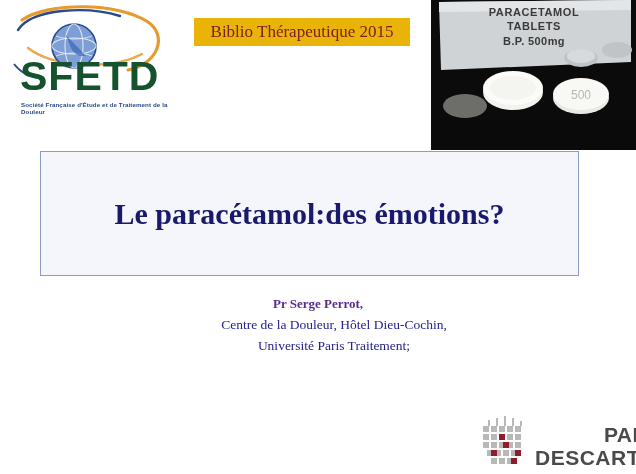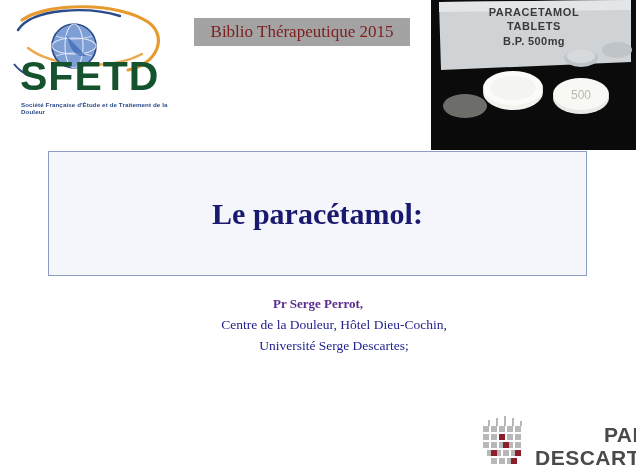--- a/index.html
+++ b/index.html
@@ -53,21 +53,21 @@
     letter-spacing: 0.1px;
   }
 
   
   .biblio {
     position: absolute;
     left: 194px;
     top: 18px;
     width: 216px;
     height: 28px;
-    background: #a3a3a3;
+    background: #eab308;
     display: flex;
     align-items: center;
     justify-content: center;
     color: #7c2020;
     font-size: 17px;
     font-family: "Liberation Serif", serif;
   }
 
   
   .photo {
@@ -77,21 +77,21 @@
     width: 205px;
     height: 150px;
     background: #0a0a0a;
     overflow: hidden;
   }
   .photo-svg { display: block; }
 
   
   .title-box {
     position: absolute;
-    left: 48px;
+    left: 40px;
     top: 151px;
     width: 539px;
     height: 125px;
     border: 1px solid #8b9dc3;
     background: #f4f6fb;
     box-sizing: border-box;
     display: flex;
     flex-direction: row;
     align-items: center;
     justify-content: center;
@@ -207,26 +207,27 @@
         <ellipse cx="150" cy="98" rx="28" ry="16" fill="#e9e9e5"></ellipse>
         <ellipse cx="150" cy="94" rx="28" ry="16" fill="#f8f8f4"></ellipse>
         <text x="150" y="99" font-family="Liberation Sans, sans-serif" font-size="12" fill="#b9b9b2" text-anchor="middle">500</text>
         <ellipse cx="34" cy="106" rx="22" ry="12" fill="#cfcfca" opacity="0.5"></ellipse>
       </g>
     </svg>
   </div>
 
   <div class="title-box">
     <div class="title-line">Le paracétamol:</div>
+    <div class="title-line">des émotions?</div>
   </div>
 
   <div class="author">
     <div class="author-name">Pr Serge Perrot,</div>
     <div class="author-line">Centre de la Douleur, Hôtel Dieu-Cochin,</div>
-    <div class="author-line">Université Serge Descartes;</div>
+    <div class="author-line">Université Paris Traitement;</div>
   </div>
 
   <div class="pd-logo">
     <svg class="pd-svg" width="157" height="58" viewBox="0 0 157 58">
 
       <g fill="#b8b8b8">
         <rect x="4" y="10" width="6" height="6"></rect>
         <rect x="12" y="10" width="6" height="6"></rect>
         <rect x="20" y="10" width="6" height="6"></rect>
         <rect x="28" y="10" width="6" height="6"></rect>

